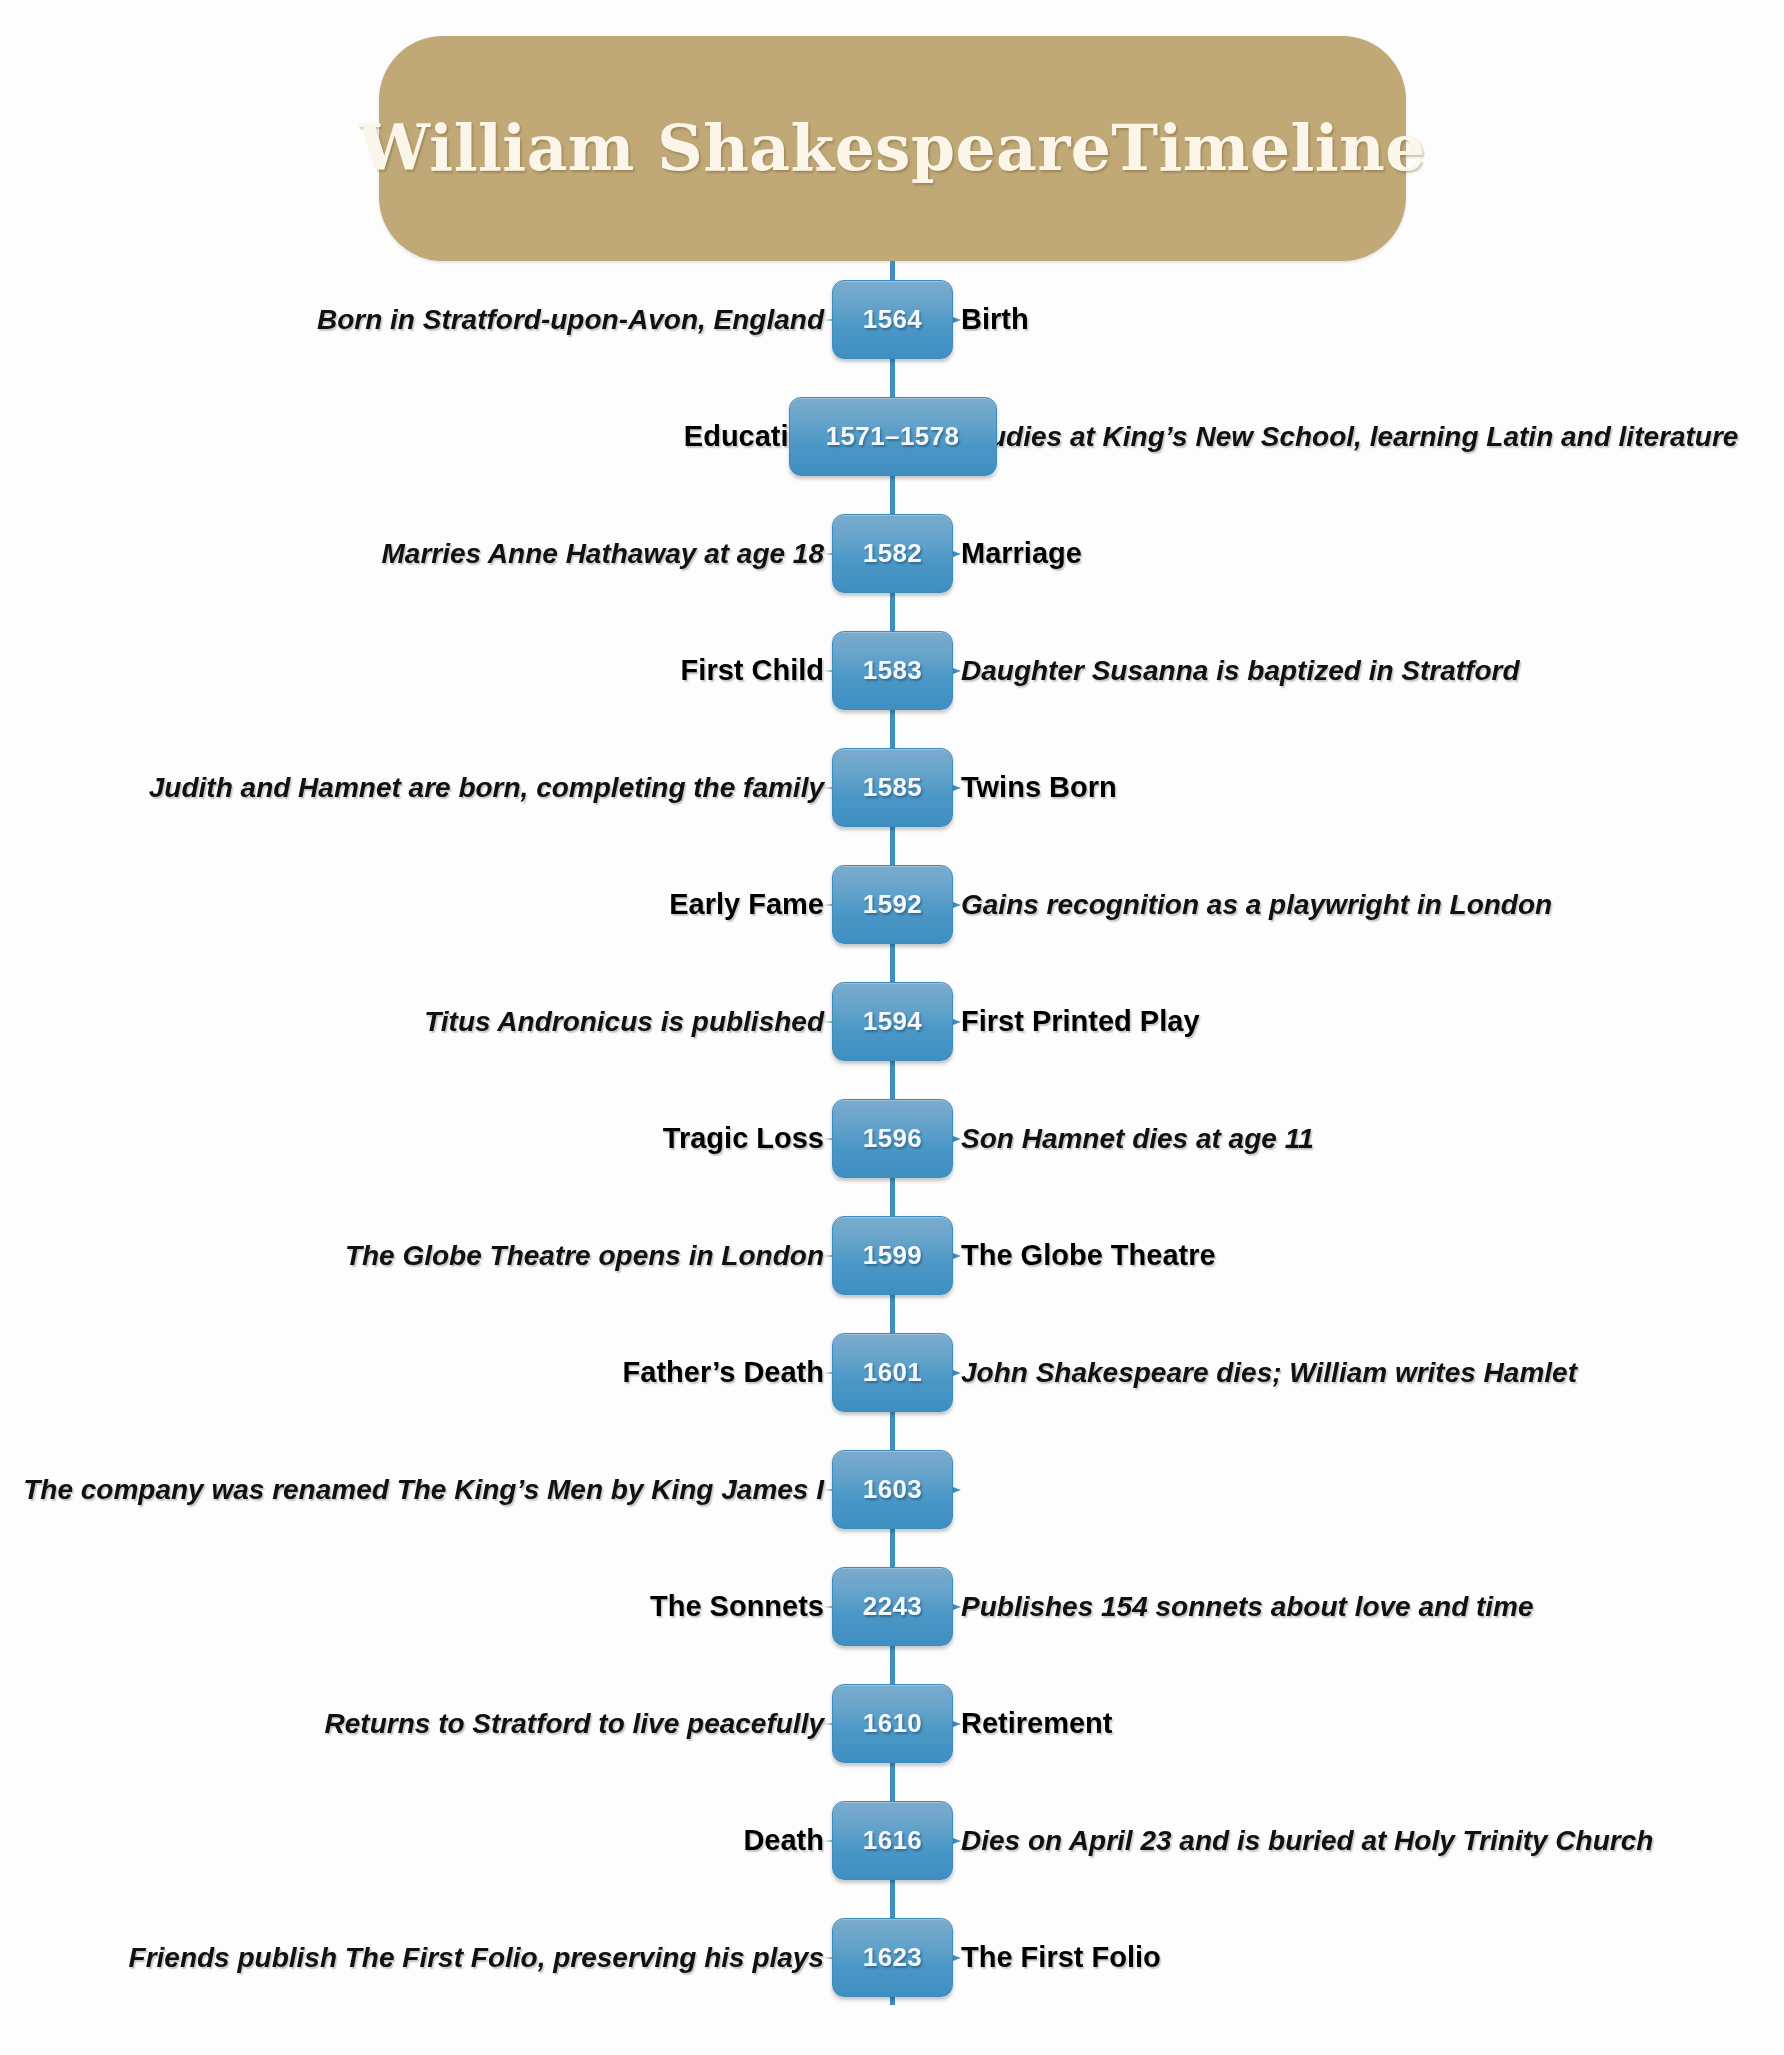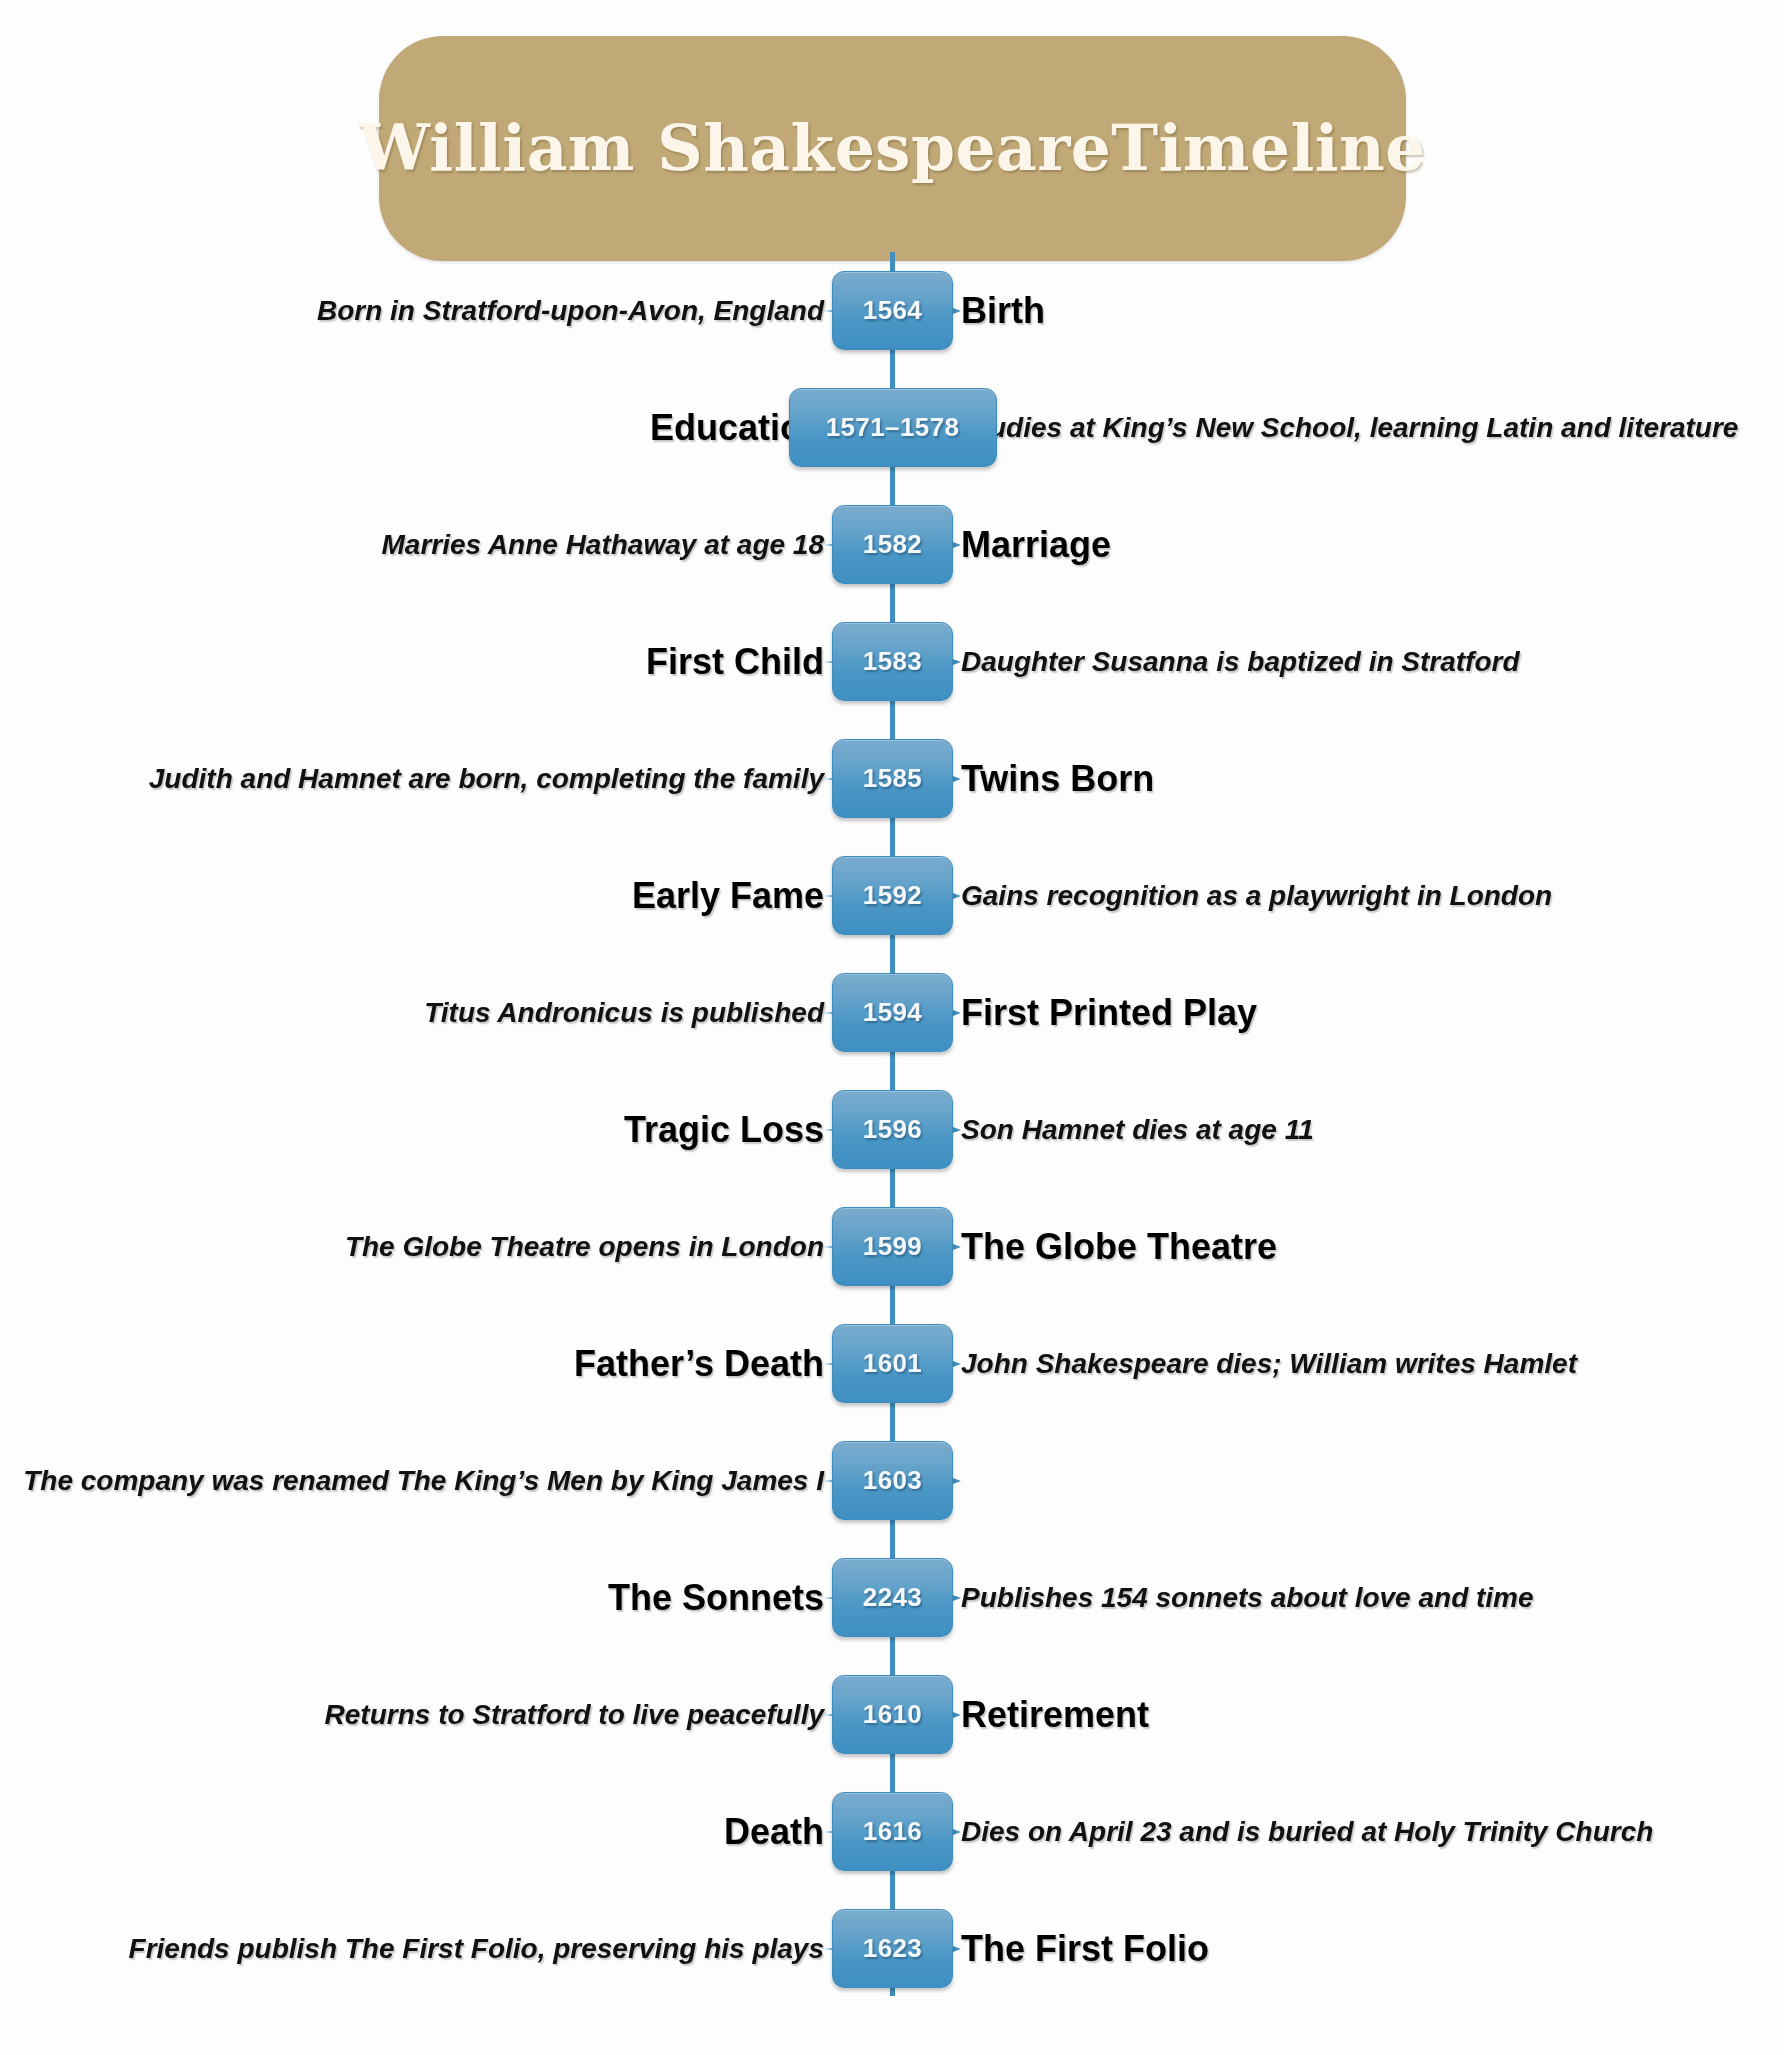--- a/index.html
+++ b/index.html
@@ -42,21 +42,21 @@
     line-height: 1.22;
     color: #fbf6e9;
     letter-spacing: 0.4px;
     text-shadow: 1.5px 1.5px 2.2px rgba(80,60,20,0.30);
     white-space: nowrap;
   }
 
   
   #timeline {
     position: absolute;
-    top: 252px;
+    top: 261px;
     left: 0;
     width: 1785px;
   }
   
   #spine {
     position: absolute;
     left: 890px;
     top: 0;
     width: 4.5px;
     height: 1744px;
@@ -87,21 +87,21 @@
 
   .desc {
     font-style: italic;
     font-weight: bold;
     font-size: 28px;
     color: #111;
     text-shadow: 1.5px 1.5px 1.5px rgba(0,0,0,0.22);
   }
   .label {
     font-weight: bold;
-    font-size: 36px;
+    font-size: 29px;
     color: #000;
     text-shadow: 1.5px 1.5px 1.5px rgba(0,0,0,0.22);
   }
 
   
   .conn {
     position: absolute;
     top: 50%;
     transform: translateY(-50%);
     height: 30px;

